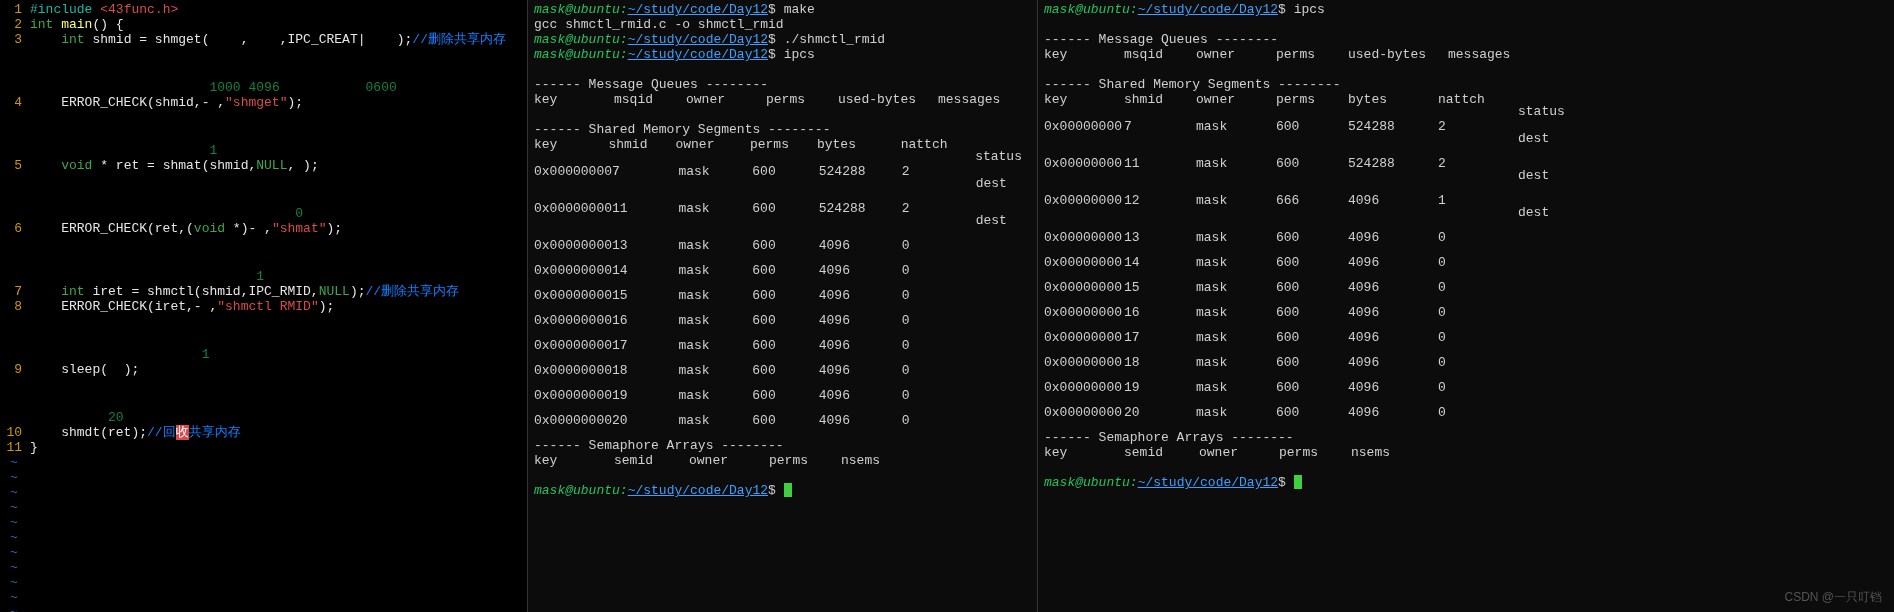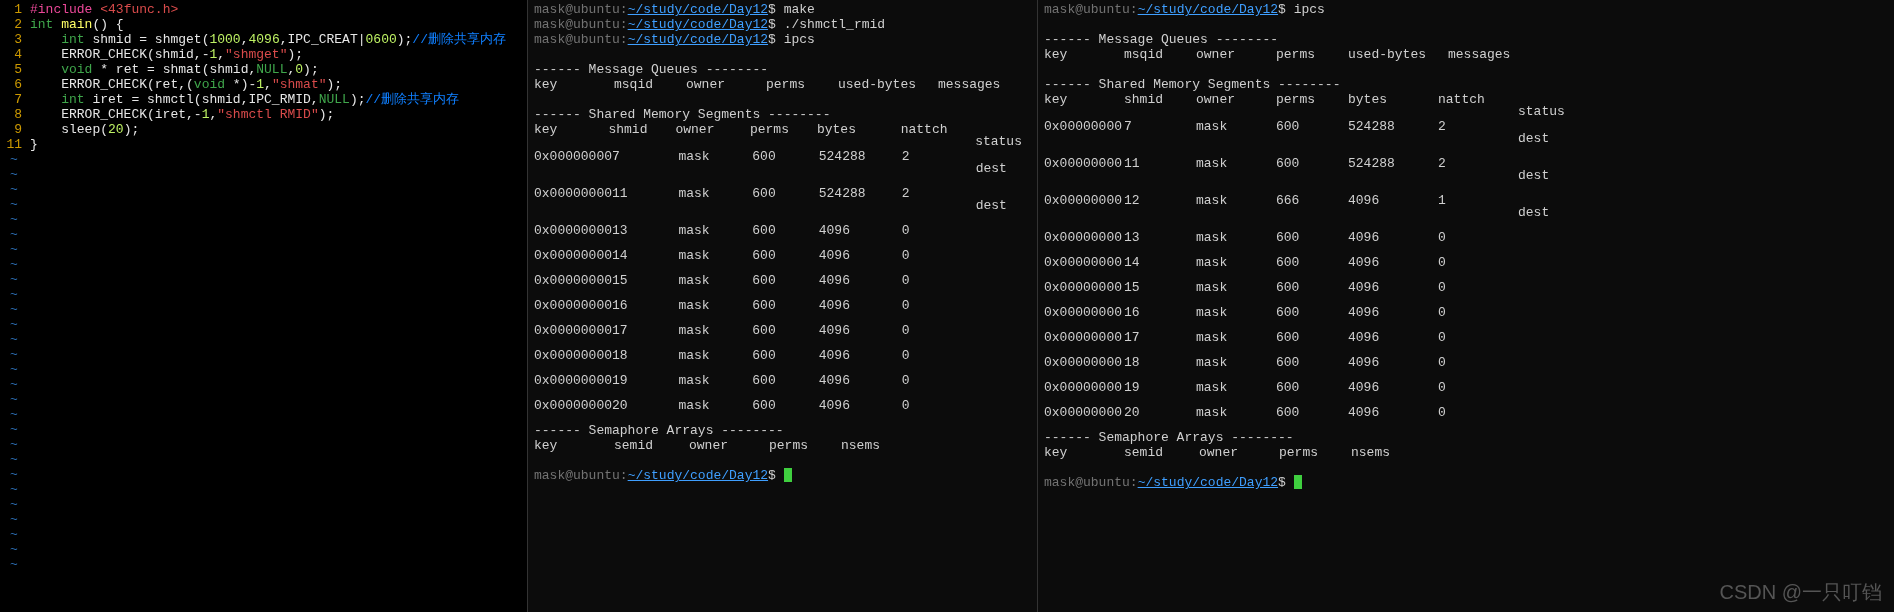--- a/index.html
+++ b/index.html
@@ -5,61 +5,62 @@
   * { margin:0; padding:0; box-sizing:border-box; }
   body { background:#000; color:#ccc; font-family:"Consolas","Courier New",monospace; font-size:13px; width:1894px; height:612px; overflow:hidden; display:flex; }
   .pane { height:612px; overflow:hidden; position:relative; }
   .pane1 { width:528px; border-right:1px solid #333; background:#000; padding:2px 0 0 0; }
   .pane2 { width:510px; border-right:1px solid #333; background:#0c0c0c; padding:2px 6px; }
   .pane3 { flex:1; background:#0c0c0c; padding:2px 6px; }
   
   .code-line { display:flex; white-space:pre; line-height:15px; }
   .gutter { width:30px; text-align:right; padding-right:8px; color:#cc9900; }
   .tilde { color:#2b6db3; padding-left:10px; line-height:15px; }
-  .hl-pp   { color:#ec4899;text-align:center; }  
+  .hl-pp   { color:#14b8a6;text-align:center; }  
   .hl-hdr  { color:#d94b4b; }  
   .hl-type { color:#3fa64b; }  
-  .hl-num  { color:#bef264; }  
+  .hl-num  { color:#15803d;margin-top:48px; }  
   .hl-str  { color:#d94b4b; }  
   .hl-cmt  { color:#0f7fff; }
   .hl-id   { color:#e6e6e6; }
   .hl-yel  { color:#ffff66; }  
   .hl-bad  { background:#d94b4b; color:#fff; }
   
-  .prompt { color:#737373; }
+  .prompt { color:#22c55e;font-style:italic; }
   .path   { color:#3f9fff;text-decoration:underline; }
   .txt    { color:#d0d0d0; }
   .row    { display:flex; white-space:pre; line-height:15px; }
   .col-key   { width:80px; }
   .col-shmid { width:72px; }
   .col-owner { width:80px; }
   .col-perms { width:72px; }
   .col-bytes { width:90px; }
   .col-nattch{ width:80px; }
   .col-status{ width:60px;margin-top:12px; }
   .col-ubytes{ width:100px;}
   .col-msgs  { width:70px; }
   .col-semid { width:75px; }
   .col-nsems { width:60px; }
   .cursor { display:inline-block; width:8px; height:14px; background:#3fcf3f; vertical-align:text-bottom; }
-  .watermark { position:fixed; right:12px; bottom:6px; color:#555; font-size:20px; font-family:sans-serif; }
+  .watermark { position:fixed; right:12px; bottom:6px; color:#555; font-size:12px; font-family:sans-serif; }
 </style>
 </head>
 <body>
 
 <div class="pane pane1" id="editor">
     <div class="code-line"><span class="gutter">1</span><span class="hl-pp">#include</span><span class="hl-id"> </span><span class="hl-hdr">&lt;43func.h&gt;</span></div>
     <div class="code-line"><span class="gutter">2</span><span class="hl-type">int</span><span class="hl-id"> </span><span class="hl-yel">main</span><span class="hl-id">() {</span></div>
     <div class="code-line"><span class="gutter">3</span><span class="hl-id">    </span><span class="hl-type">int</span><span class="hl-id"> shmid = shmget(</span><span class="hl-num">1000</span><span class="hl-id">,</span><span class="hl-num">4096</span><span class="hl-id">,IPC_CREAT|</span><span class="hl-num">0600</span><span class="hl-id">);</span><span class="hl-cmt">//删除共享内存</span></div>
     <div class="code-line"><span class="gutter">4</span><span class="hl-id">    ERROR_CHECK(shmid,-</span><span class="hl-num">1</span><span class="hl-id">,</span><span class="hl-str">"shmget"</span><span class="hl-id">);</span></div>
     <div class="code-line"><span class="gutter">5</span><span class="hl-id">    </span><span class="hl-type">void</span><span class="hl-id"> * ret = shmat(shmid,</span><span class="hl-type">NULL</span><span class="hl-id">,</span><span class="hl-num">0</span><span class="hl-id">);</span></div>
     <div class="code-line"><span class="gutter">6</span><span class="hl-id">    ERROR_CHECK(ret,(</span><span class="hl-type">void</span><span class="hl-id"> *)-</span><span class="hl-num">1</span><span class="hl-id">,</span><span class="hl-str">"shmat"</span><span class="hl-id">);</span></div>
     <div class="code-line"><span class="gutter">7</span><span class="hl-id">    </span><span class="hl-type">int</span><span class="hl-id"> iret = shmctl(shmid,IPC_RMID,</span><span class="hl-type">NULL</span><span class="hl-id">);</span><span class="hl-cmt">//删除共享内存</span></div>
     <div class="code-line"><span class="gutter">8</span><span class="hl-id">    ERROR_CHECK(iret,-</span><span class="hl-num">1</span><span class="hl-id">,</span><span class="hl-str">"shmctl RMID"</span><span class="hl-id">);</span></div>
     <div class="code-line"><span class="gutter">9</span><span class="hl-id">    sleep(</span><span class="hl-num">20</span><span class="hl-id">);</span></div>
+    <div class="code-line"><span class="gutter">10</span><span class="hl-id">    shmdt(ret);</span><span class="hl-cmt">//回</span><span class="hl-bad">收</span><span class="hl-cmt">共享内存</span></div>
     <div class="code-line"><span class="gutter">11</span><span class="hl-id">}</span></div>
     <div class="tilde">~</div>
     <div class="tilde">~</div>
     <div class="tilde">~</div>
     <div class="tilde">~</div>
     <div class="tilde">~</div>
     <div class="tilde">~</div>
     <div class="tilde">~</div>
     <div class="tilde">~</div>
     <div class="tilde">~</div>
@@ -79,20 +80,21 @@
     <div class="tilde">~</div>
     <div class="tilde">~</div>
     <div class="tilde">~</div>
     <div class="tilde">~</div>
     <div class="tilde">~</div>
     <div class="tilde">~</div>
   </div>
 
 <div class="pane pane2" id="term2">
     <div class="row"><span class="prompt">mask@ubuntu:</span><span class="path">~/study/code/Day12</span><span class="txt">$ </span><span class="txt">make</span></div>
+    <div class="row"><span class="txt">gcc shmctl_rmid.c -o shmctl_rmid</span></div>
     <div class="row"><span class="prompt">mask@ubuntu:</span><span class="path">~/study/code/Day12</span><span class="txt">$ </span><span class="txt">./shmctl_rmid</span></div>
     <div class="row"><span class="prompt">mask@ubuntu:</span><span class="path">~/study/code/Day12</span><span class="txt">$ </span><span class="txt">ipcs</span></div>
     <div class="row">&nbsp;</div>
     <div class="row"><span class="txt">------ Message Queues --------</span></div>
     <div class="row"><span class="txt col-key">key</span><span class="txt col-shmid">msqid</span><span class="txt col-owner">owner</span><span class="txt col-perms">perms</span><span class="txt col-ubytes">used-bytes</span><span class="txt col-msgs">messages</span></div>
     <div class="row">&nbsp;</div>
     <div class="row"><span class="txt">------ Shared Memory Segments --------</span></div>
     <div class="row"><span class="txt col-key">key</span><span class="txt col-shmid">shmid</span><span class="txt col-owner">owner</span><span class="txt col-perms">perms</span><span class="txt col-bytes">bytes</span><span class="txt col-nattch">nattch</span><span class="txt col-status">status</span></div>
     <div class="row"><span class="txt col-key">0x00000000</span><span class="txt col-shmid">7</span><span class="txt col-owner">mask</span><span class="txt col-perms">600</span><span class="txt col-bytes">524288</span><span class="txt col-nattch">2</span><span class="txt col-status">dest</span></div>
     <div class="row" style="height: 10px;">&nbsp;</div>

